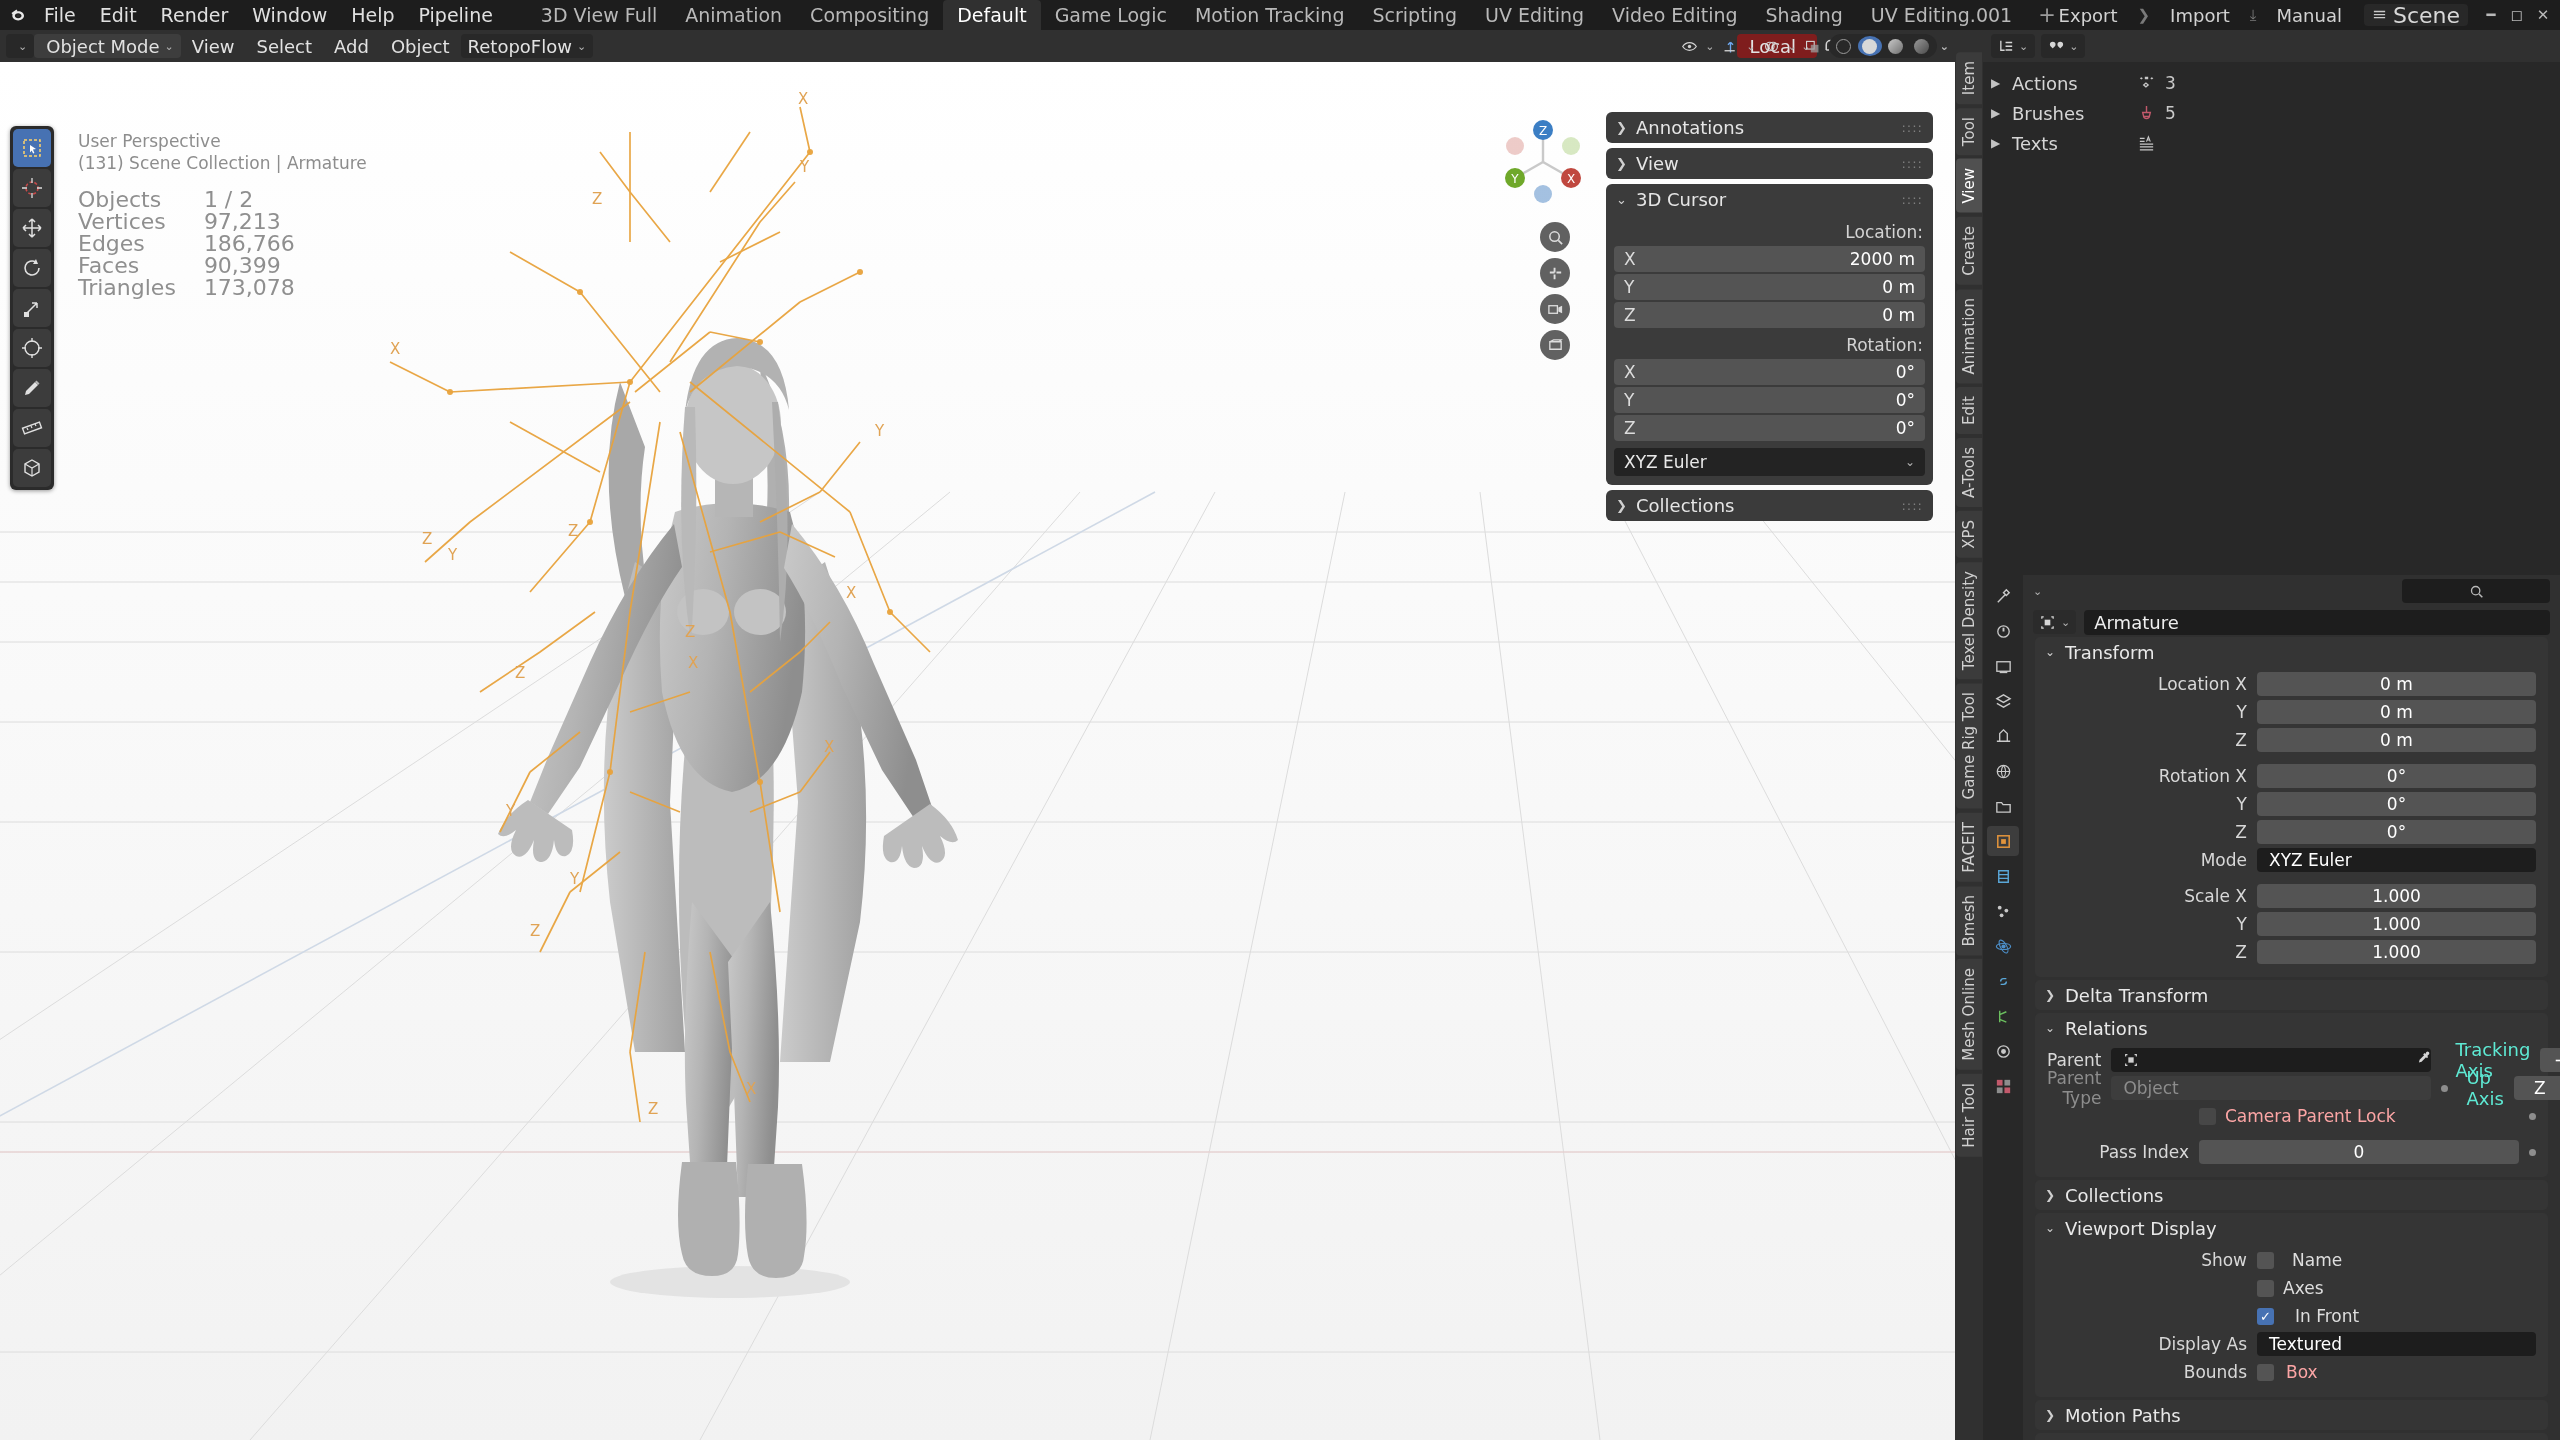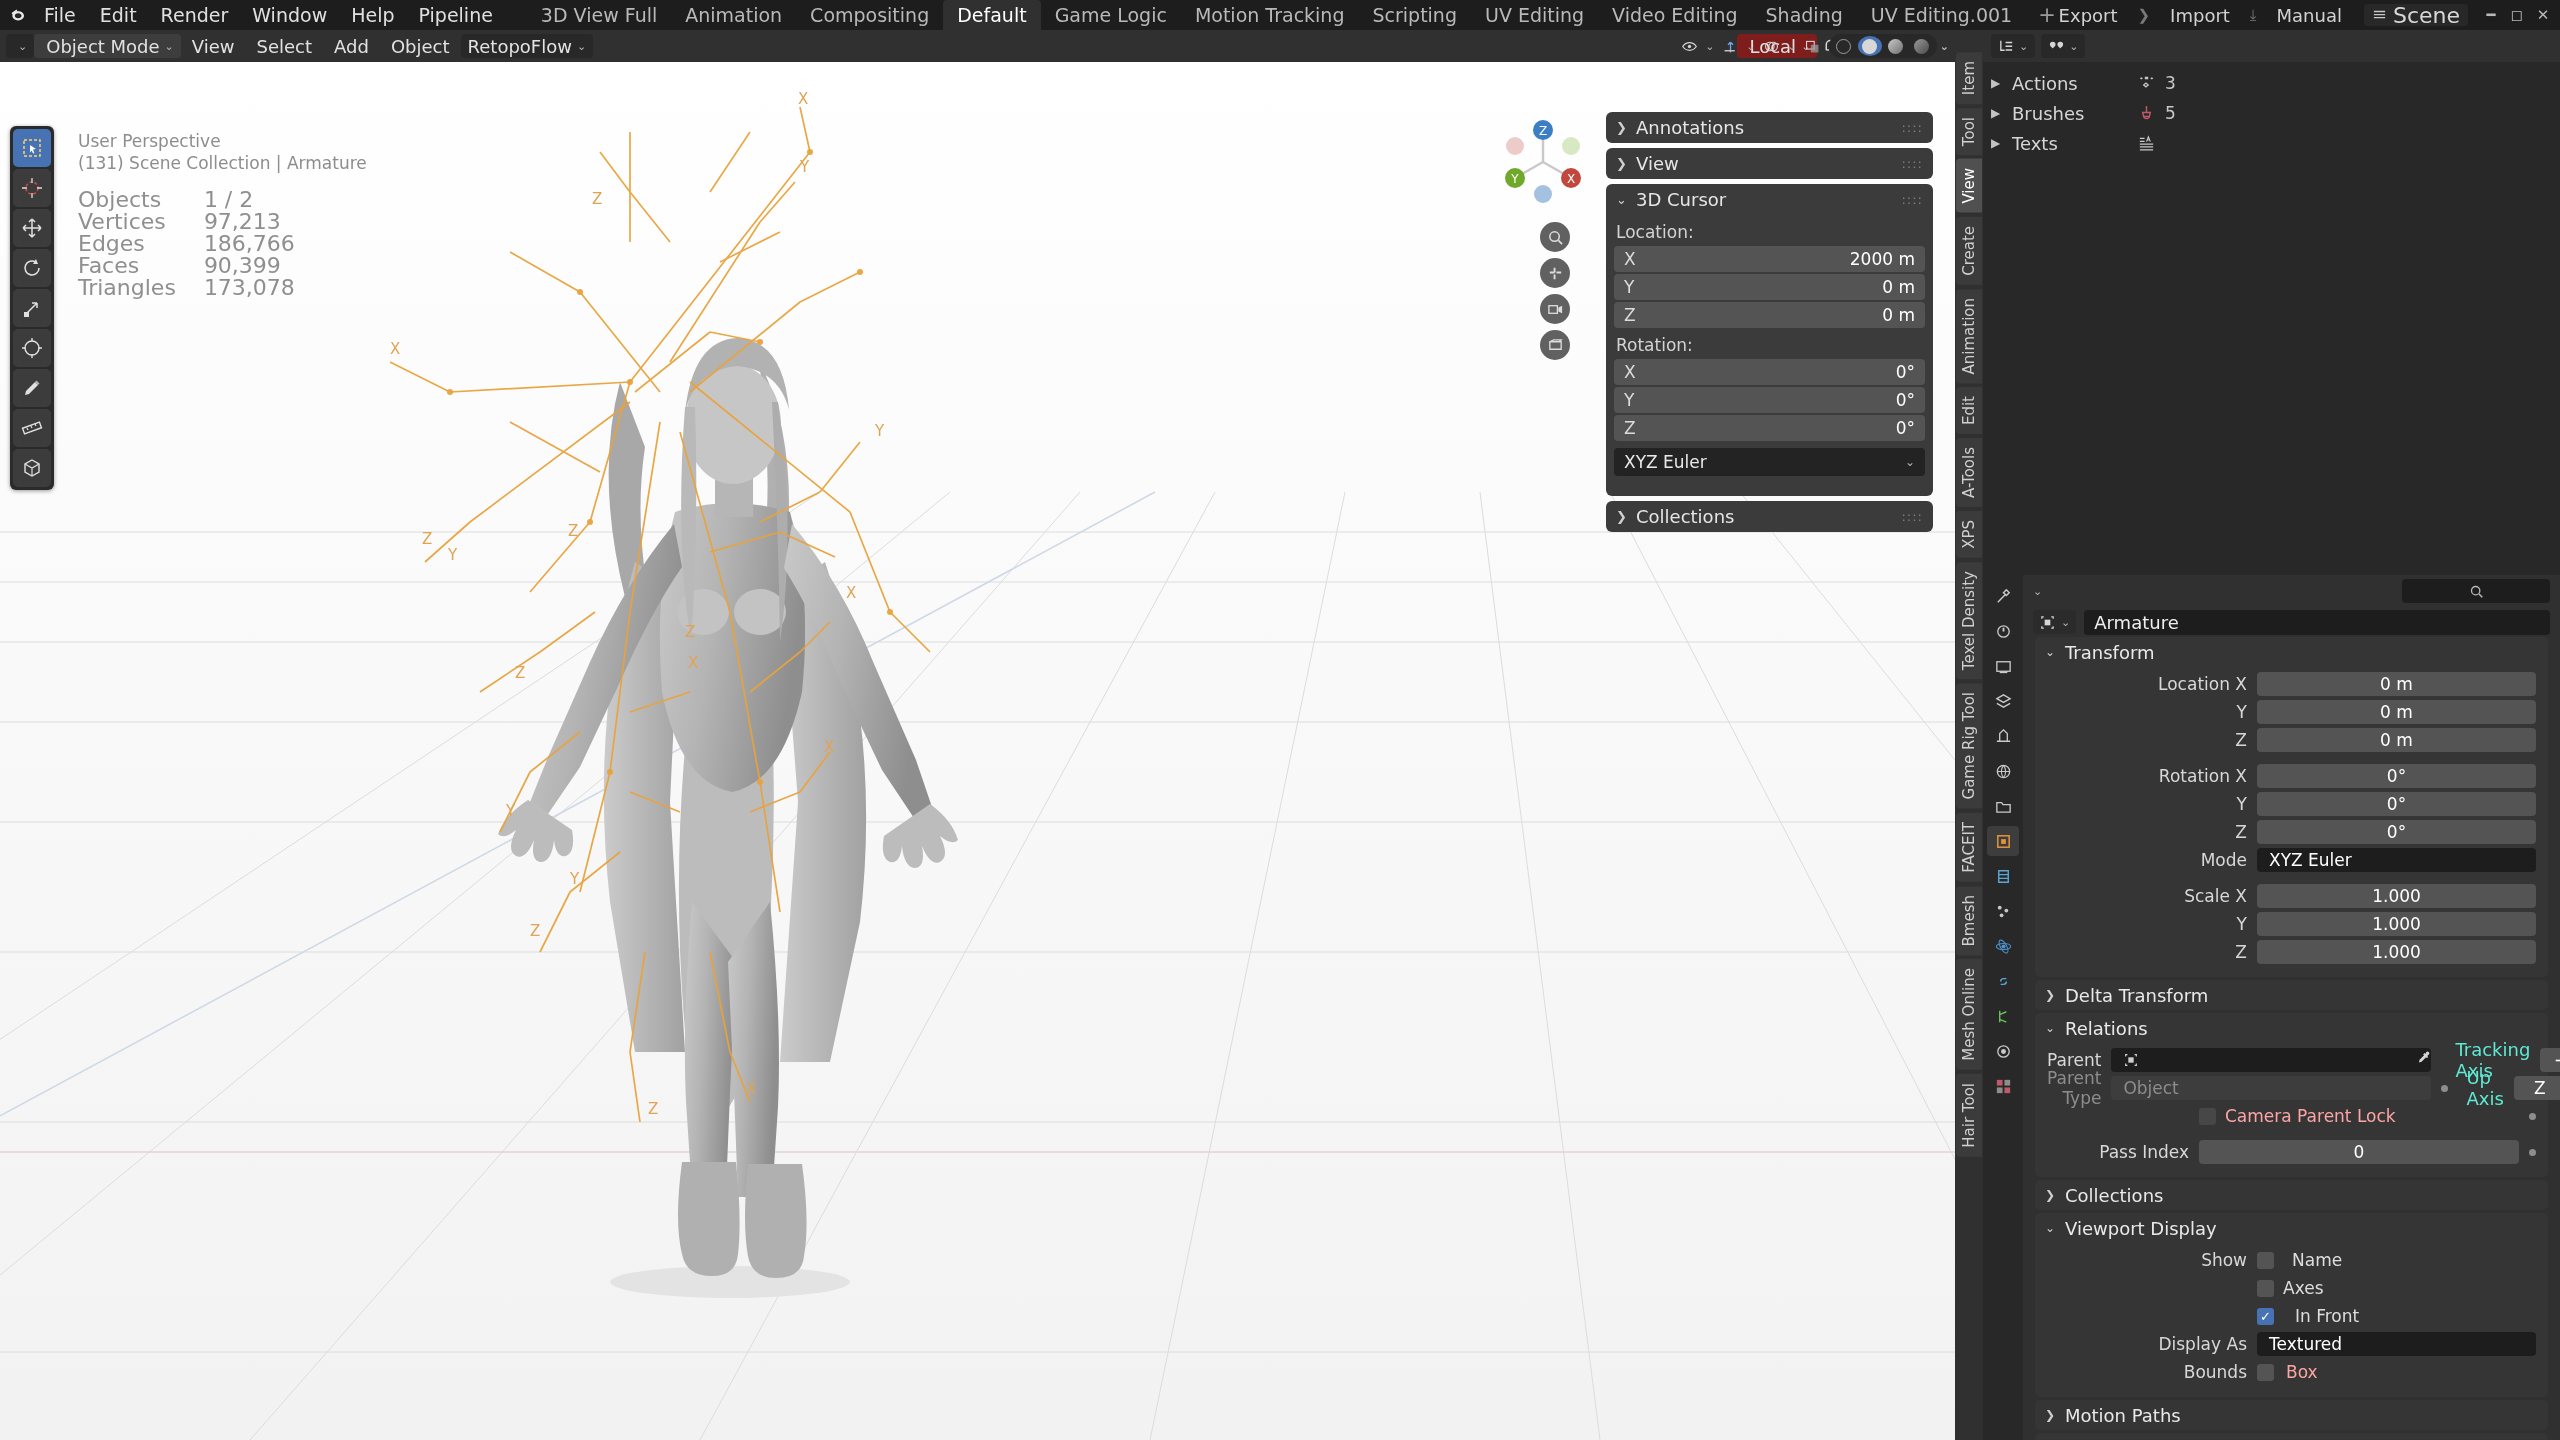--- a/index.html
+++ b/index.html
@@ -87,21 +87,21 @@
           align-items:center; justify-content:center; color:#ddd; }
   .navb svg { width:17px; height:17px; }
 
   
   .npanel { position:absolute; right:22px; top:50px; width:327px; }
   .np-box { background:#3b3b3b; border-radius:6px; margin-bottom:5px; }
   .np-head { height:31px; display:flex; align-items:center; padding:0 10px; color:#e6e6e6;
              font-size:18px; gap:8px; }
   .np-head .tri { font-size:13px; color:#d0d0d0; width:12px; }
   .np-dots { margin-left:auto; color:#7f7f7f; font-size:13px; letter-spacing:1px; line-height:8px;}
-  .np-body { padding:2px 8px 20px 8px; }
+  .np-body { padding:2px 8px 9px 8px;text-align:right; }
   .np-sublabel { color:#d3d3d3; font-size:17px; padding:5px 2px 4px 2px; }
   .np-field { height:26px; background:#545454; display:flex; align-items:center;
               padding:0 10px; margin-bottom:2px; border-radius:4px; }
   .np-field:first-of-type { border-radius:4px 4px 2px 2px; }
   .np-field .fk { color:#dcdcdc; font-size:17px; }
   .np-field .fv { margin-left:auto; color:#ffffff; font-size:17px; }
   .np-select { height:28px; background:#232323; border-radius:4px; display:flex; align-items:center;
                padding:0 10px; margin-top:7px; color:#e9e9e9; font-size:17px; }
   .np-select .caret2 { margin-left:auto; color:#b0b0b0; font-size:12px; }
 

